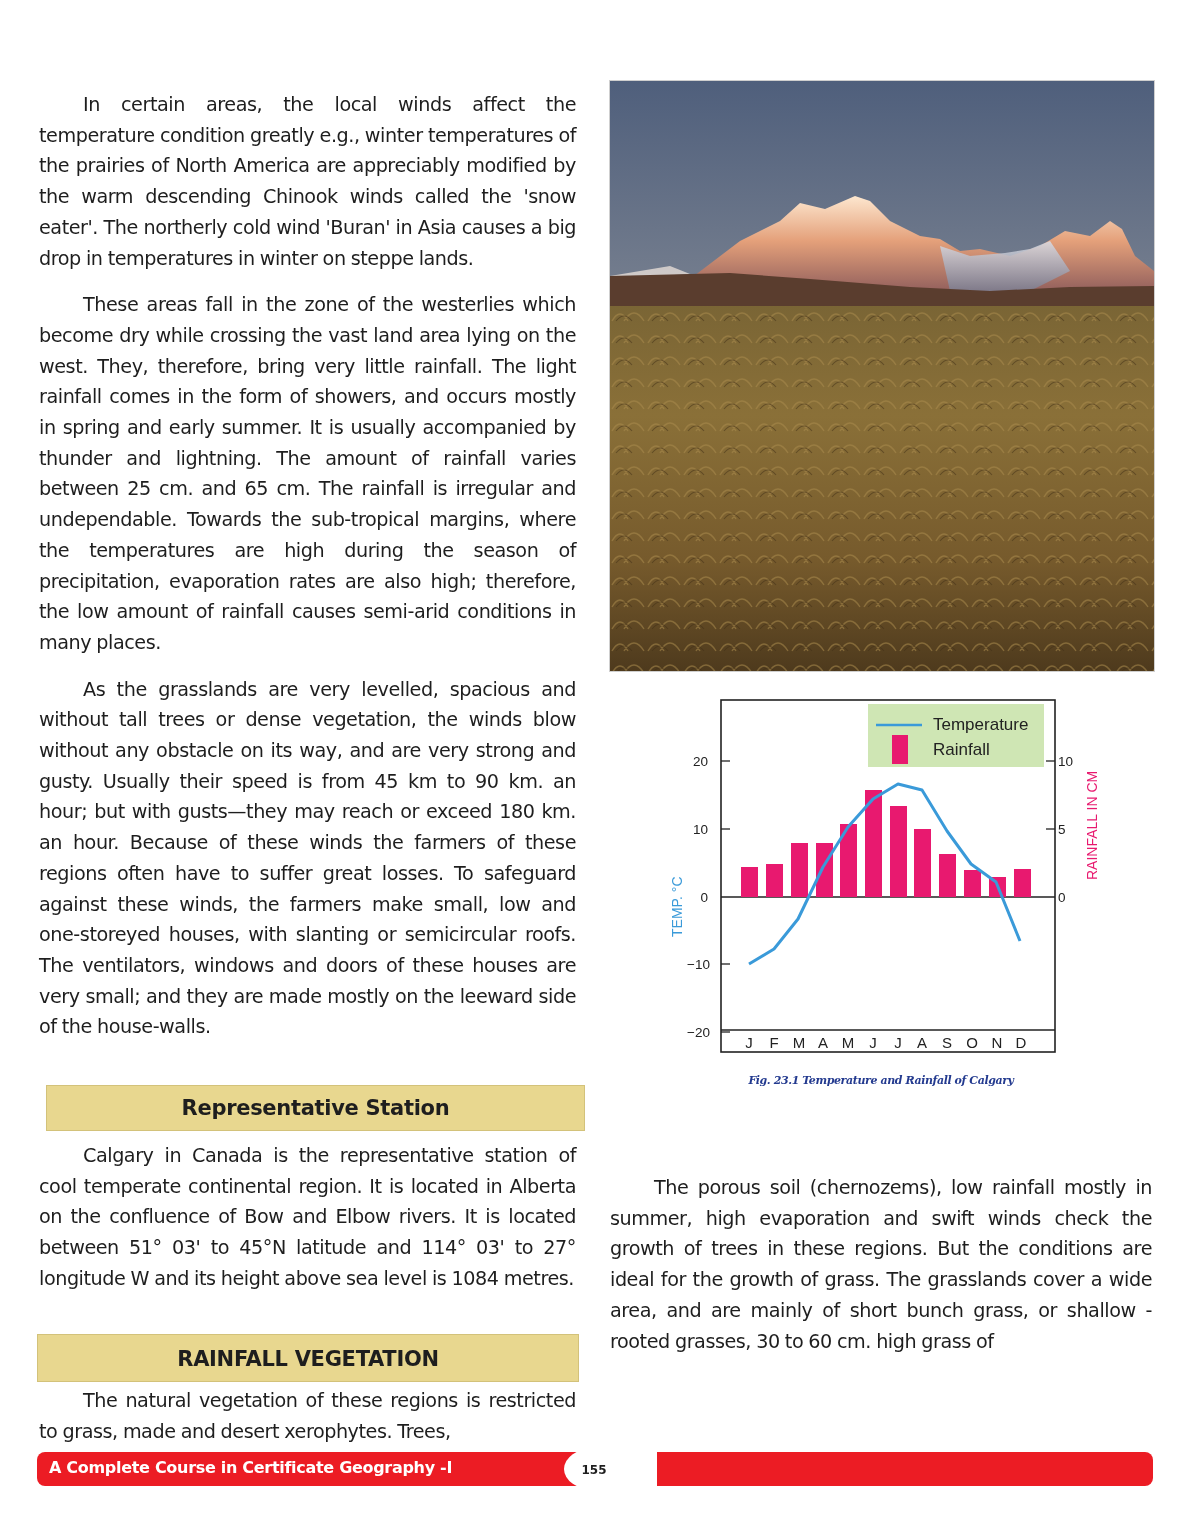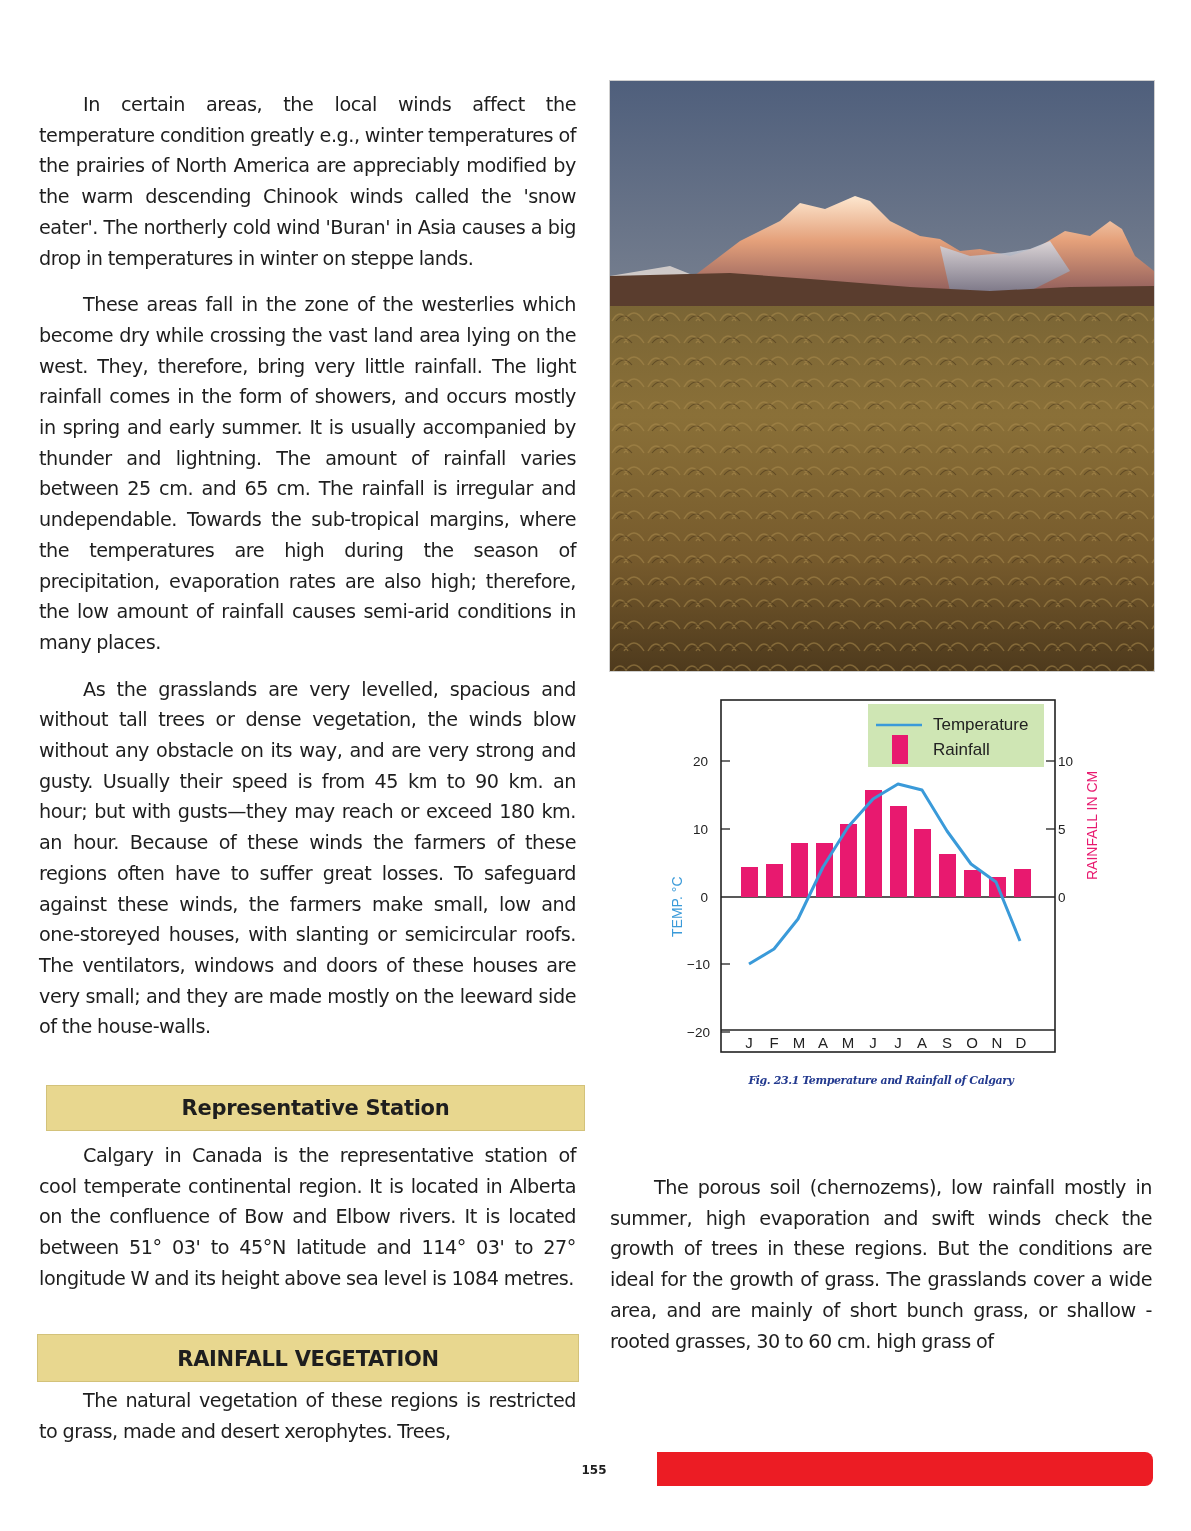--- a/index.html
+++ b/index.html
@@ -166,15 +166,18 @@
 </div>
 
 <div class="caption">Fig. 23.1 Temperature and Rainfall of Calgary</div>
 
 <div class="col right" style="top:1140px;">
   <div style="height:33px;"></div>
   <p class="para">The porous soil (chernozems), low rainfall mostly in summer, high evaporation and swift winds check the growth of trees in these regions. But the conditions are ideal for the growth of grass. The grasslands cover a wide area, and are mainly of short bunch grass, or shallow - rooted grasses, 30 to 60 cm. high grass of</p>
 </div>
 
 <div class="footer">
+  <div class="footer-bar footer-left">
+    <span class="footer-title">A Complete Course in Certificate Geography -I</span>
+  </div>
   <div class="footer-bar footer-right"></div>
   <div class="page-num">155</div>
 </div>
 
 </body></html>

